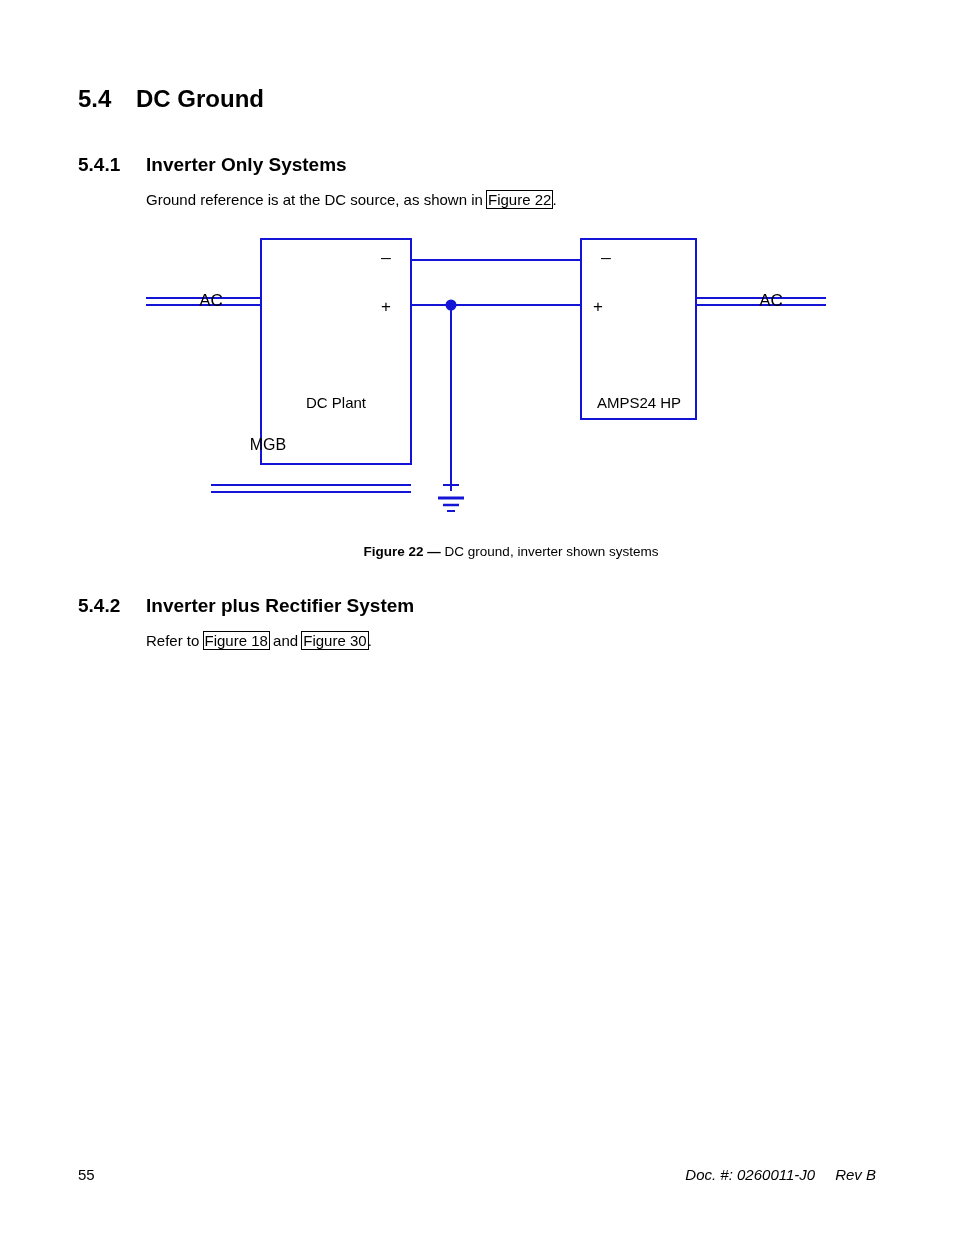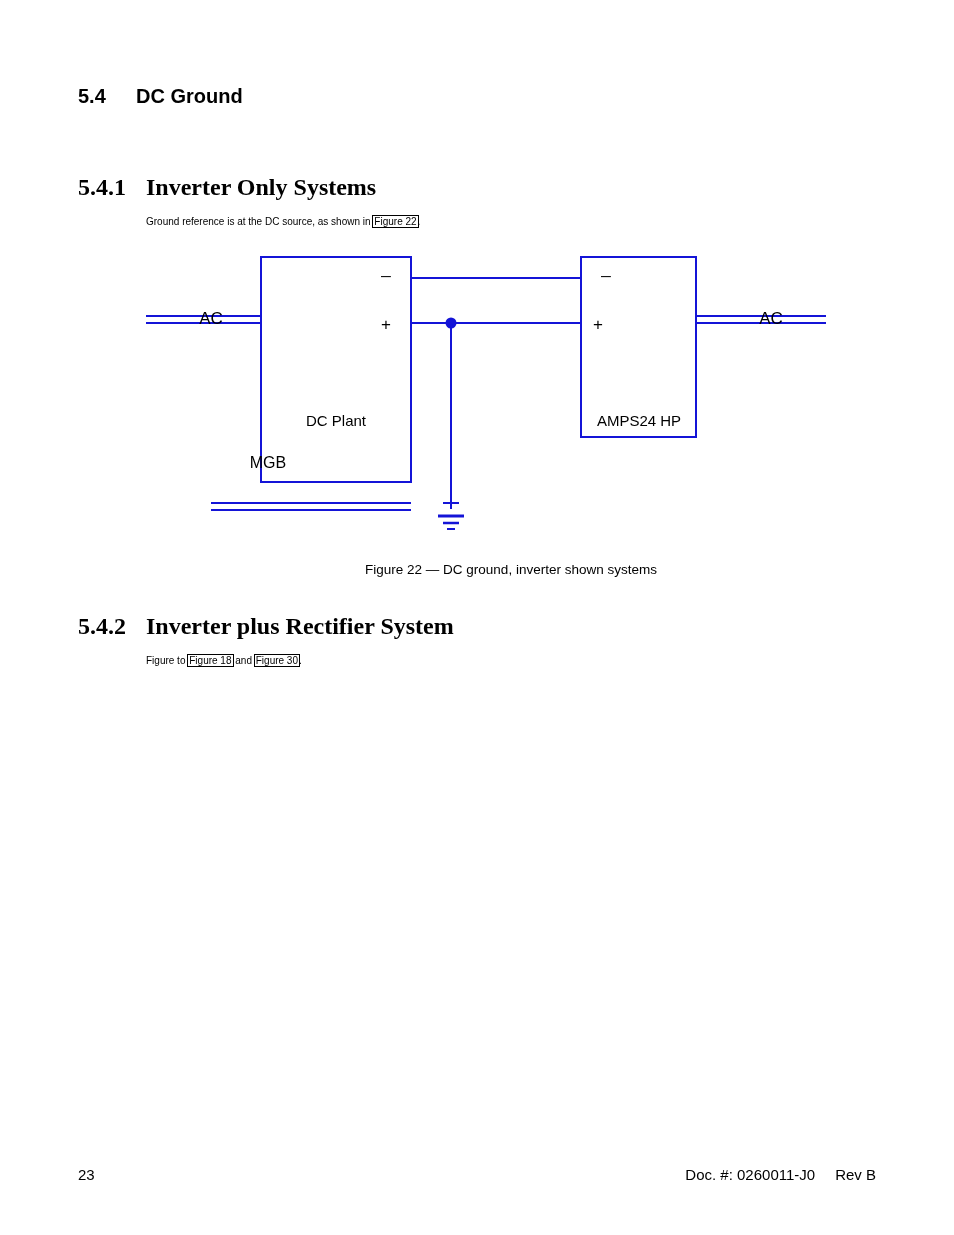--- a/index.html
+++ b/index.html
@@ -6,64 +6,63 @@
   body {
     width: 954px;
     height: 1235px;
     font-family: Arial, Helvetica, sans-serif;
     background: #fff;
     color: #000;
     position: relative;
     padding: 85px 78px 0 78px;
   }
   .h1 {
-    font-size: 20px;
+    font-size: 24px;
     font-weight: bold;
-    margin-bottom: 66px;
+    margin-bottom: 41px;
   }
   .h1 .num { display: inline-block; width: 58px; }
   .h2 {
-    font-size: 24px;
+    font-size: 19px;
     font-weight: bold;
     margin-bottom: 14px;
-    font-family: Liberation Serif, serif;
   }
   .h2 .num { display: inline-block; width: 68px; }
   .body-text {
-    font-size: 10px;
+    font-size: 15px;
     margin-left: 68px;
     margin-bottom: 20px;
     line-height: 1.3;
   }
   .link {
     color: #000;
     text-decoration: none;
     outline: 1px solid #000;
     padding: 0 1px;
   }
   .figure-wrap {
     margin-left: 68px;
     margin-bottom: 36px;
   }
   .caption {
     text-align: center;
     font-size: 13.5px;
     margin-top: 10px;
   }
-  .caption .b { font-weight: normal; }
+  .caption .b { font-weight: bold; }
   .footer {
     position: absolute;
     bottom: 52px;
     left: 78px;
     right: 78px;
     display: flex;
     justify-content: space-between;
     font-size: 15px;
   }
-  .footer .right { display:flex; gap: 20px;}
+  .footer .right { display:flex; gap: 20px; font-style: italic;}
 </style>
 </head>
 <body>
 
 <h1 class="h1">
   <span class="num">5.4</span><span>DC Ground</span>
 </h1>
 
 <h2 class="h2">
   <span class="num">5.4.1</span><span>Inverter Only Systems</span>
@@ -116,22 +115,22 @@
   <div class="caption">
     <span class="b">Figure 22  —</span><span>  DC ground, inverter shown systems</span>
   </div>
 </div>
 
 <h2 class="h2">
   <span class="num">5.4.2</span><span>Inverter plus Rectifier System</span>
 </h2>
 
 <p class="body-text">
-  <span>Figure to </span><a href="#" class="link">Figure 18</a><span> and </span><a href="#" class="link">Figure 30</a><span>.</span>
+  <span>Refer to </span><a href="#" class="link">Figure 18</a><span> and </span><a href="#" class="link">Figure 30</a><span>.</span>
 </p>
 
 <div class="footer">
-  <span>23</span>
+  <span>55</span>
   <span class="right">
     <span>Doc. #: 0260011-J0</span>
     <span>Rev B</span>
   </span>
 </div>
 
 </body></html>

